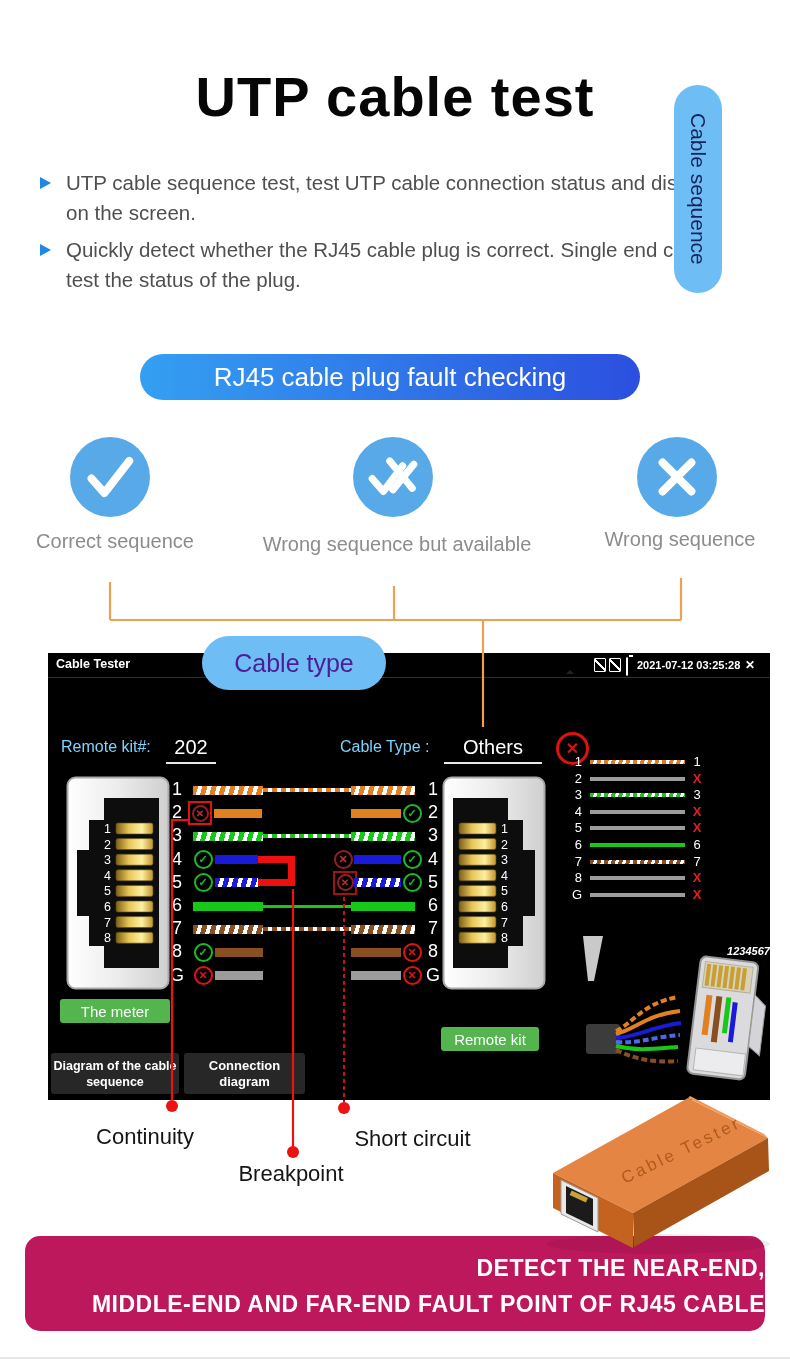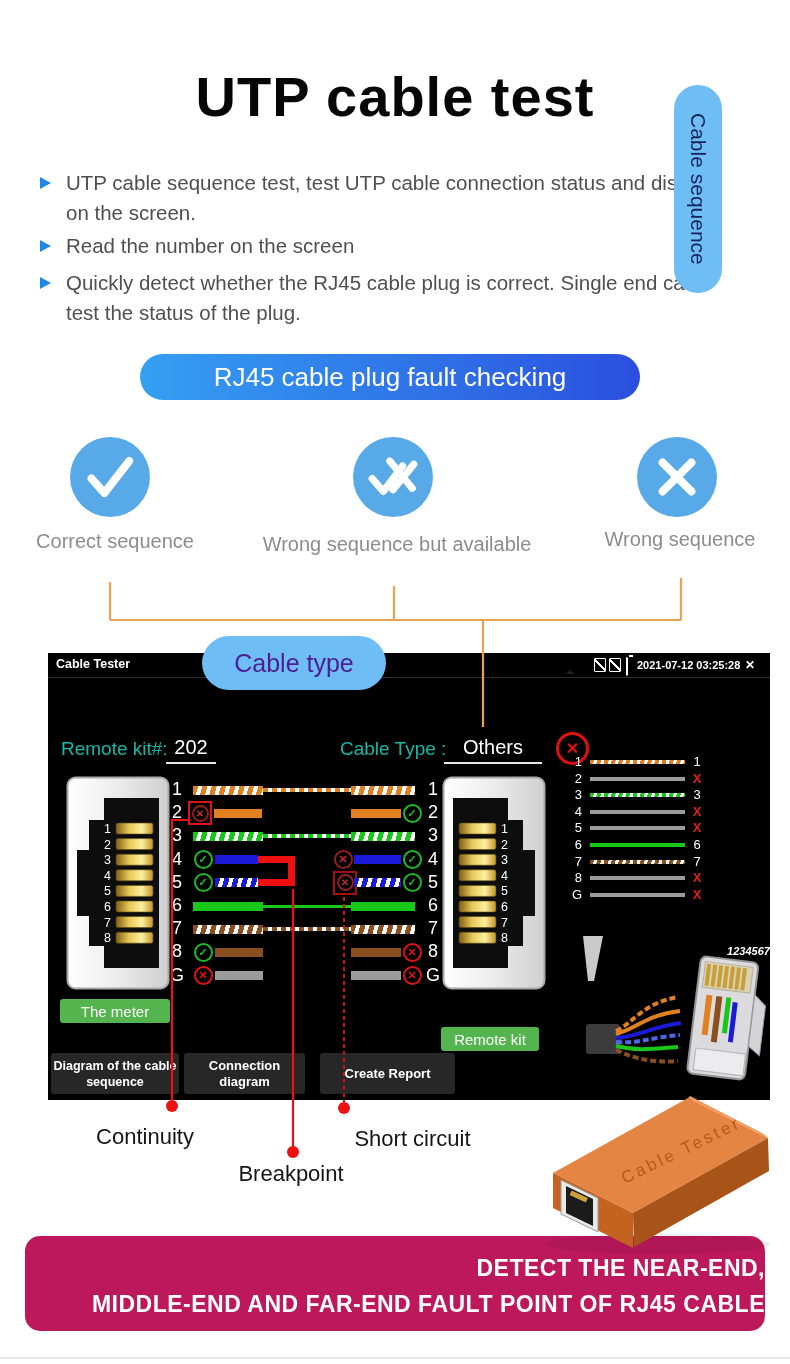--- a/index.html
+++ b/index.html
@@ -16,21 +16,21 @@
   #titlebar{position:absolute;left:0;top:0;width:722px;height:24px;border-bottom:1px solid #2f2f2f;}
   #app-title{position:absolute;left:8px;top:4px;font-size:12.5px;font-weight:600;color:#fff;}
   .tb-ico{position:absolute;top:6px;}
   #tb-time{position:absolute;left:589px;top:6px;width:106px;font-size:11px;font-weight:bold;color:#fff;}
   #tb-close{position:absolute;left:697px;top:5px;font-size:12px;font-weight:bold;color:#fff;cursor:default;}
   .ico-photo{width:12px;height:10px;background:#fff;border-radius:2px;position:relative;}
   .ico-photo:after{content:"";position:absolute;left:2px;bottom:2px;border-left:4px solid transparent;border-right:4px solid transparent;border-bottom:4px solid #222;}
   .ico-sim{width:10px;height:12px;border:1.5px solid #fff;border-radius:1px;background:linear-gradient(45deg,transparent 44%,#fff 44% 56%,transparent 56%);}
   .ico-batt{width:7px;height:11px;border:1.5px solid #fff;border-radius:1px;position:relative;background:linear-gradient(#fff 55%,transparent 55%);}
   .ico-batt:before{content:"";position:absolute;left:1.5px;top:-3px;width:4px;height:2px;background:#fff;}
-  .info-label{position:absolute;top:85px;font-size:19px;color:#14b8a6;}
+  .info-label{position:absolute;top:85px;font-size:16px;color:#7dd3fc;}
   .info-value{position:absolute;top:83px;font-size:20px;color:#fff;text-align:center;border-bottom:2px solid #e8e8e8;padding-bottom:3px;}
   #clear-x{position:absolute;left:508px;top:79px;width:33px;height:33px;border:3px solid #e01010;border-radius:50%;box-sizing:border-box;display:flex;align-items:center;justify-content:center;color:#e01010;font-size:16px;font-weight:bold;}
   .green-btn{position:absolute;height:24px;background:#54b44e;border-radius:3px;color:#fff;font-size:15px;display:flex;align-items:center;justify-content:center;}
   .tab-btn{position:absolute;top:400px;height:41px;background:#272727;border-radius:3px;color:#fff;font-weight:bold;display:flex;align-items:center;justify-content:center;text-align:center;font-size:13px;line-height:16px;}
   #seq-tab{position:absolute;left:674px;top:85px;width:48px;height:208px;background:#6ebef5;border-radius:24px;display:flex;align-items:center;justify-content:center;writing-mode:vertical-rl;font-size:21px;color:#15235a;z-index:3;}
   #cable-type-bubble{position:absolute;left:202px;top:636px;width:184px;height:54px;background:#6ebef5;border-radius:27px;display:flex;align-items:center;justify-content:center;font-size:25px;color:#4c1d95;z-index:5;}
   .ushape{position:absolute;left:210px;top:203px;width:37px;height:30px;border:7px solid #ee0f0f;border-left:none;box-sizing:border-box;}
   svg.overlay{position:absolute;left:0;top:0;pointer-events:none;}
   .annot{position:absolute;font-size:22px;color:#151515;text-align:center;z-index:6;}
   #banner{position:absolute;left:25px;top:1236px;width:740px;height:95px;background:#be185d;border-radius:15px;color:#fff;font-weight:bold;font-size:23px;text-align:right;padding-top:14px;box-sizing:border-box;line-height:36px;letter-spacing:0.5px;z-index:2;}
@@ -43,21 +43,20 @@
   .icn-box{width:24px;height:24px;border:2px solid;box-sizing:border-box;display:flex;align-items:center;justify-content:center;}
   #device-svg{position:absolute;left:528px;top:1068px;z-index:7;}
 </style>
 </head>
 <body>
 
 <div id="page-title">UTP cable test</div>
 
 <div id="bullets">
   <div class="bullet"><span class="tri"></span><span>UTP cable sequence test, test UTP cable connection status and display on the screen.</span></div>
-  <div class="bullet" style="margin-top:1px;"><span class="tri"></span><span>Read the number on the screen</span></div>
   <div class="bullet" style="margin-top:7px;"><span class="tri"></span><span>Quickly detect whether the RJ45 cable plug is correct. Single end can test the status of the plug.</span></div>
 </div>
 
 <div id="pill">RJ45 cable plug fault checking</div>
 
 <div class="status-circle" style="left:70px;top:437px;">
   <svg width="80" height="80" viewBox="0 0 100 100">
       <polyline points="27,52 43,70 74,30" fill="none" stroke="#fff" stroke-width="10" stroke-linecap="round" stroke-linejoin="round"></polyline>
     </svg>
 </div>
@@ -249,21 +248,20 @@
       <div class="wire" style="left: 542px; top: 223.2px; width: 95px; height: 4px; background: rgb(156, 156, 156);"></div>
       <div class="plabel px" style="left: 640px; top: 217.2px; width: 18px;">X</div>
       <div class="plabel" style="left: 518px; top: 233.8px; width: 16px; text-align: right;">G</div>
       <div class="wire" style="left: 542px; top: 239.8px; width: 95px; height: 4px; background: rgb(156, 156, 156);"></div>
       <div class="plabel px" style="left: 640px; top: 233.8px; width: 18px;">X</div>
     </div>
   <div class="abs" style="left:633px;top:292px;width:95px;text-align:right;color:#fff;font-size:11px;font-style:italic;font-weight:bold;">12345678</div>
 
   <div class="tab-btn" style="left:3px;width:128px;font-size:12.5px;">Diagram of the cable sequence</div>
   <div class="tab-btn" style="left:136px;width:121px;">Connection diagram</div>
-  <div class="tab-btn" style="left:272px;width:135px;">Create Report</div>
 
   <svg class="abs" style="left:480px;top:278px;" width="242" height="169" viewBox="0 0 242 169">
     <polygon points="55,5 75,5 66,50 60,50" fill="#c9c9c9"></polygon>
     <rect x="58" y="93" width="34" height="30" rx="3" fill="#3c3c3c"></rect>
     <g stroke-width="4" fill="none">
       <path d="M88,100 C105,92 115,72 150,66" stroke="#e08020" stroke-dasharray="6,3"></path>
       <path d="M88,103 C108,98 118,84 152,80" stroke="#e08020"></path>
       <path d="M88,107 C110,106 122,96 153,92" stroke="#1a1ad8"></path>
       <path d="M88,111 C110,113 124,106 152,104" stroke="#4d68ea" stroke-dasharray="6,3"></path>
       <path d="M88,115 C108,120 124,118 150,116" stroke="#18c818"></path>

